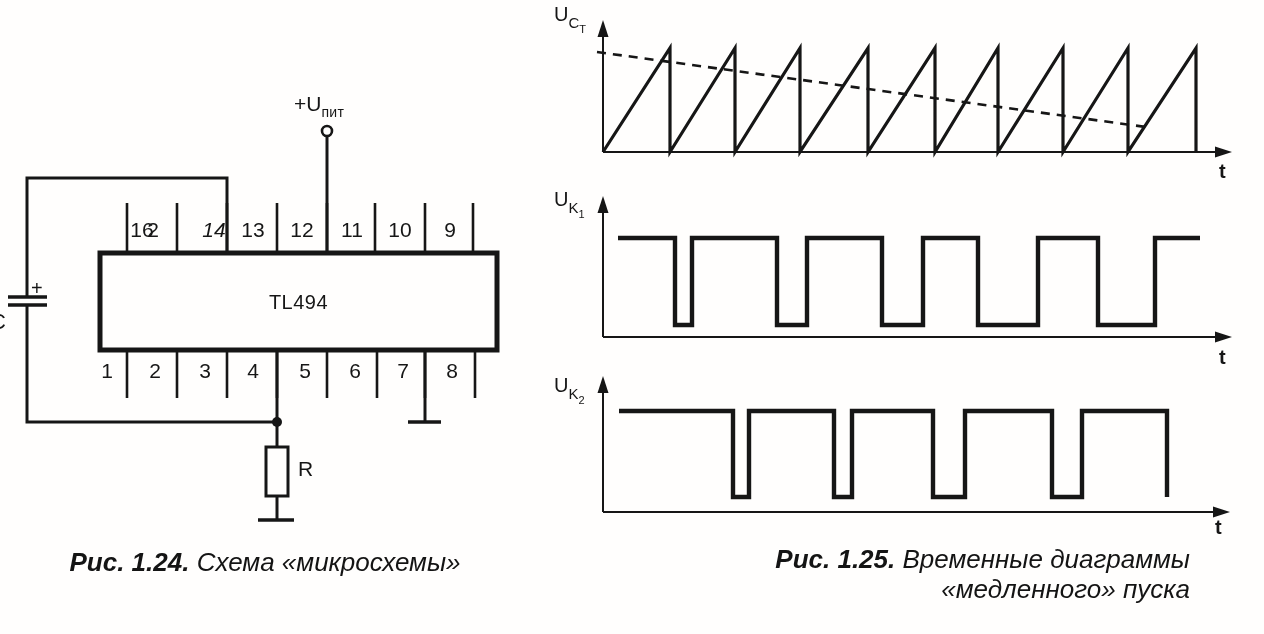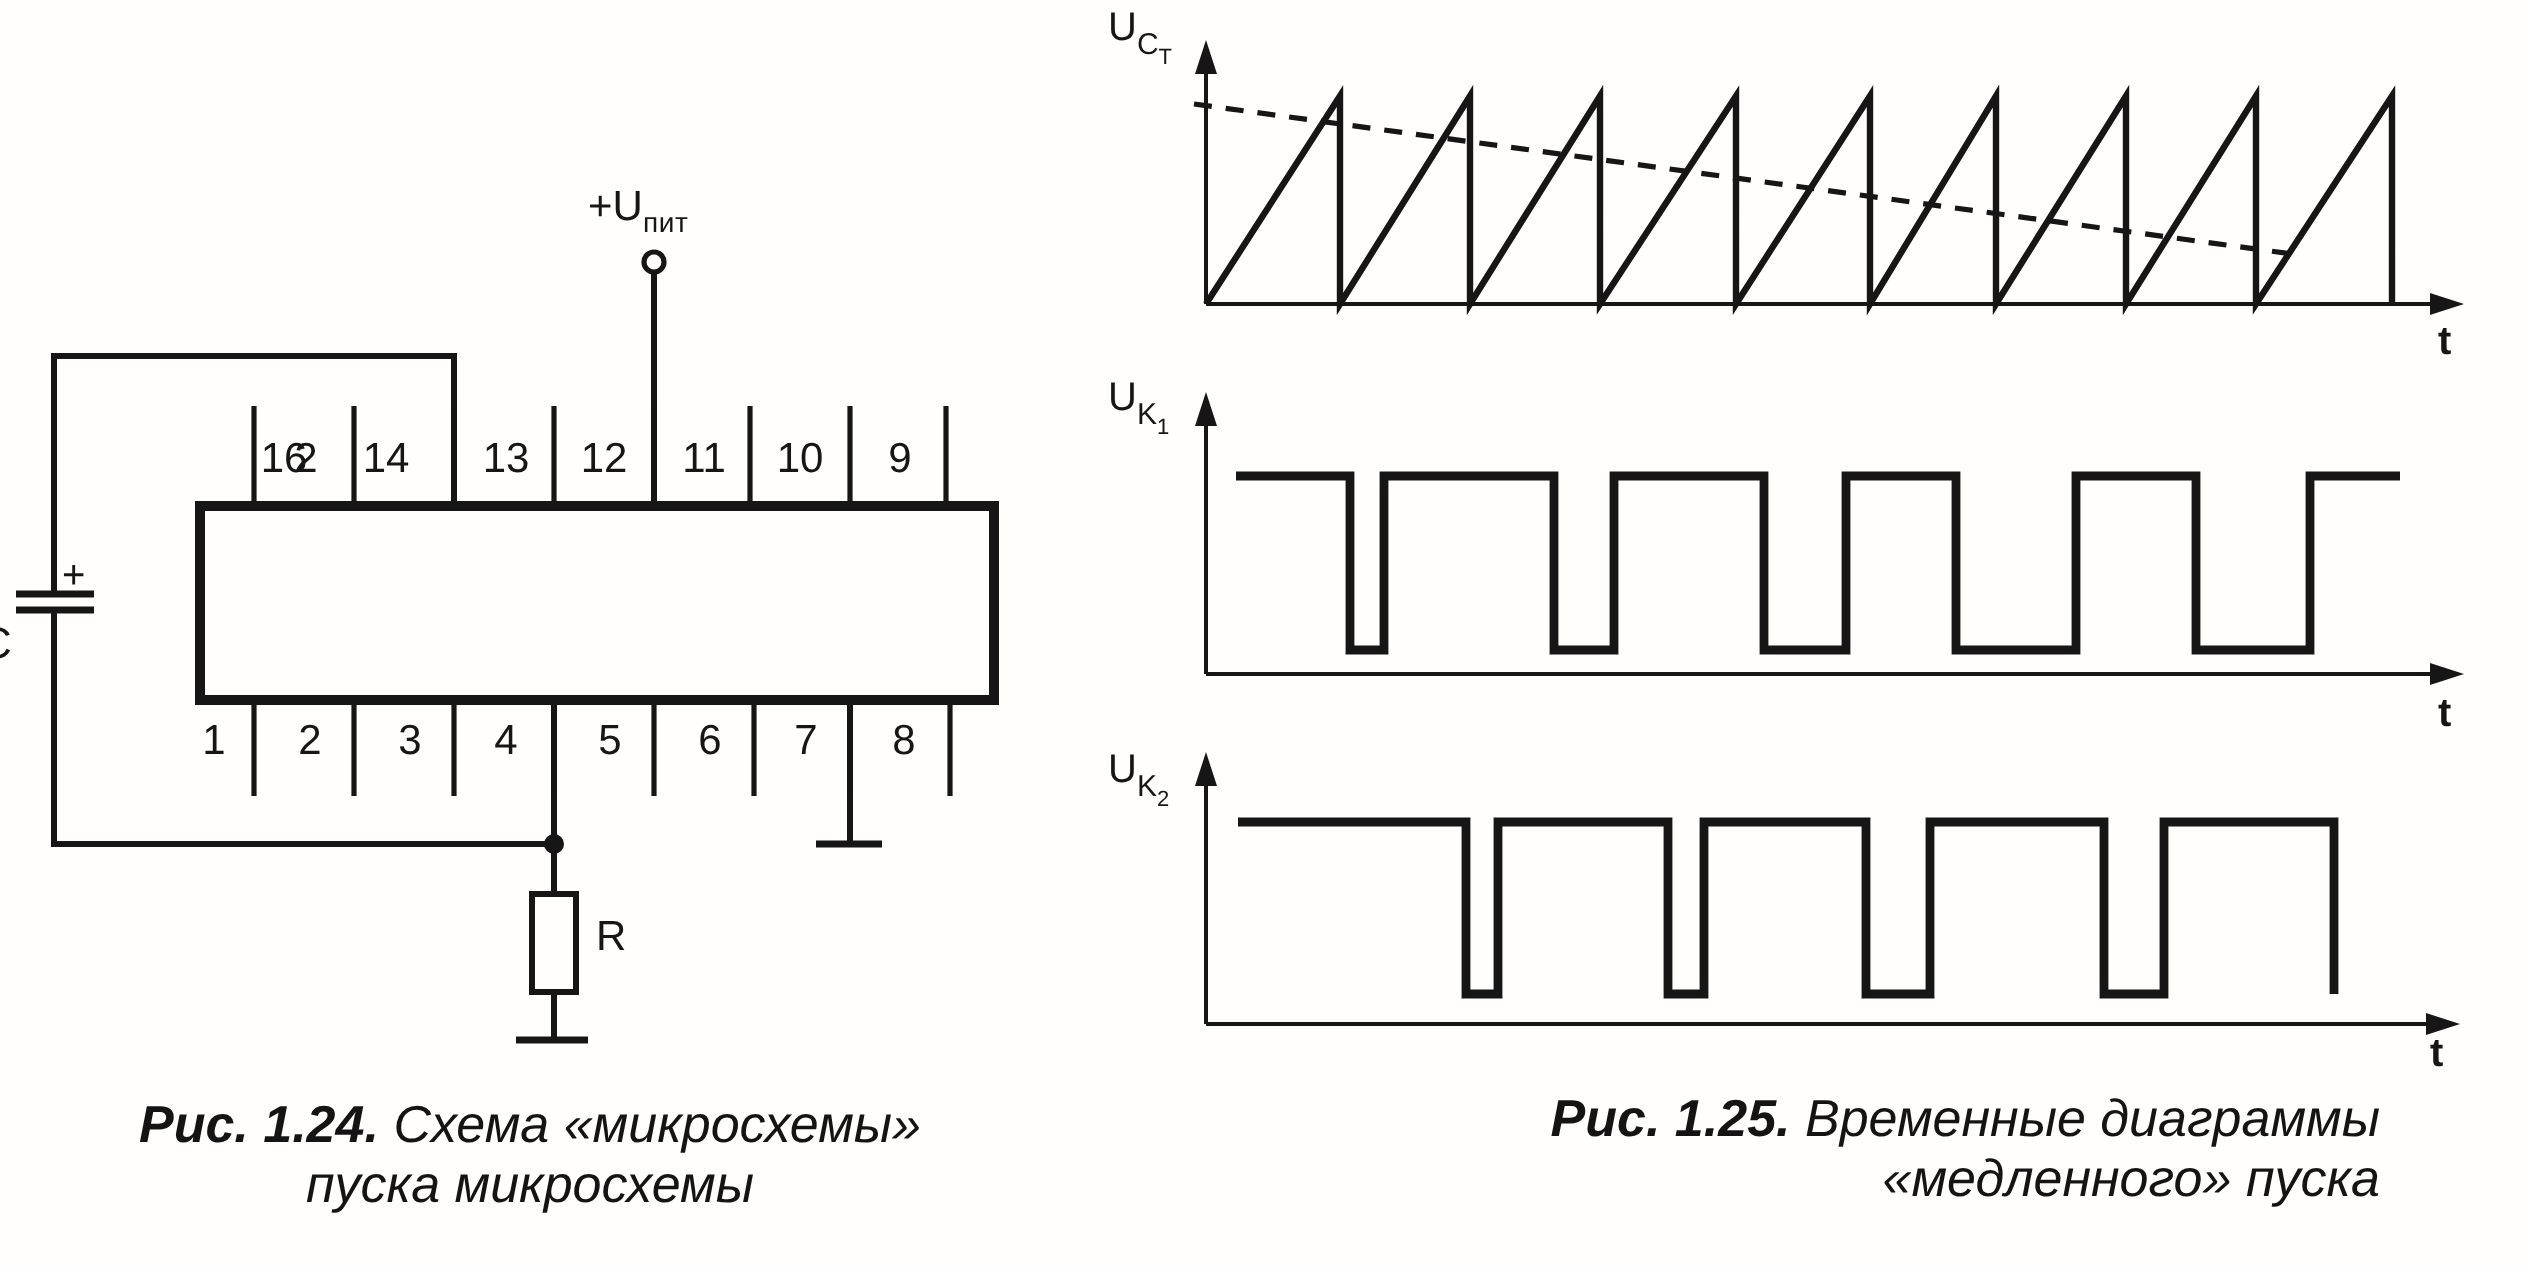--- a/index.html
+++ b/index.html
@@ -97,57 +97,57 @@
       <line x1="603" y1="512" x2="1218" y2="512" stroke="#161616" stroke-width="2"></line>
       <polygon points="1230,512 1213,506.5 1213,517.5" fill="#161616"></polygon>
       <line x1="603" y1="512" x2="603" y2="390" stroke="#161616" stroke-width="2"></line>
       <polygon points="603,376 597.5,393 608.5,393" fill="#161616"></polygon>
       <polyline points="619,411 733,411 733,497 749,497 749,411 834,411 834,497 852,497 852,411 933,411 933,497 965,497 965,411 1052,411 1052,497 1082,497 1082,411 1167,411 1167,497" fill="none" stroke="#161616" stroke-width="4.4" stroke-linejoin="miter"></polyline>
     </svg>
 
   <div id="labels">
       <div class="pin-num" style="left: 103px; top: 219px; margin-left: 39px;">16</div>
       <div class="pin-num" style="left: 153px; top: 219px;">2</div>
-      <div class="pin-num" style="left: 193px; top: 219px;">14</div>
+      <div class="pin-num" style="left: 214px; top: 219px; font-style: italic;">14</div>
       <div class="pin-num" style="left: 253px; top: 219px;">13</div>
       <div class="pin-num" style="left: 302px; top: 219px;">12</div>
       <div class="pin-num" style="left: 352px; top: 219px;">11</div>
       <div class="pin-num" style="left: 400px; top: 219px;">10</div>
       <div class="pin-num" style="left: 450px; top: 219px;">9</div>
       <div class="pin-num" style="left: 107px; top: 360px;">1</div>
       <div class="pin-num" style="left: 155px; top: 360px;">2</div>
       <div class="pin-num" style="left: 205px; top: 360px;">3</div>
       <div class="pin-num" style="left: 253px; top: 360px;">4</div>
       <div class="pin-num" style="left: 305px; top: 360px;">5</div>
       <div class="pin-num" style="left: 355px; top: 360px;">6</div>
       <div class="pin-num" style="left: 403px; top: 360px;">7</div>
       <div class="pin-num" style="left: 452px; top: 360px;">8</div>
     </div>
 
+  <div class="txt ic-name">TL494</div>
 
   <div class="txt power-label"><span>+U</span><span class="sub">пит</span></div>
 
   <div class="txt cap-plus">+</div>
   <div class="txt cap-label">C</div>
   <div class="txt res-label">R</div>
 
   <div class="txt axis-label" style="left:554px;top:3px"><span class="al-main">U</span><span class="al-sub">C</span><span class="al-subsub">T</span></div>
 
   <div class="txt axis-label" style="left:554px;top:188px"><span class="al-main">U</span><span class="al-sub">K</span><span class="al-subsub">1</span></div>
 
   <div class="txt axis-label" style="left:554px;top:374px"><span class="al-main">U</span><span class="al-sub">K</span><span class="al-subsub">2</span></div>
 
   <div class="txt t-label" style="left:1219px;top:160px">t</div>
   <div class="txt t-label" style="left:1219px;top:346px">t</div>
   <div class="txt t-label" style="left:1215px;top:516px">t</div>
 
   <div class="caption caption-left">
     <span class="cap-bold">Рис. 1.24.</span>
     <span>Схема «микросхемы»</span><br>
-    <span>пуска микросхемы</span>
   </div>
 
   <div class="caption caption-right">
     <span class="cap-bold">Рис. 1.25.</span>
     <span>Временные диаграммы</span><br>
     <span>«медленного» пуска</span>
   </div>
 
 </div>
 

